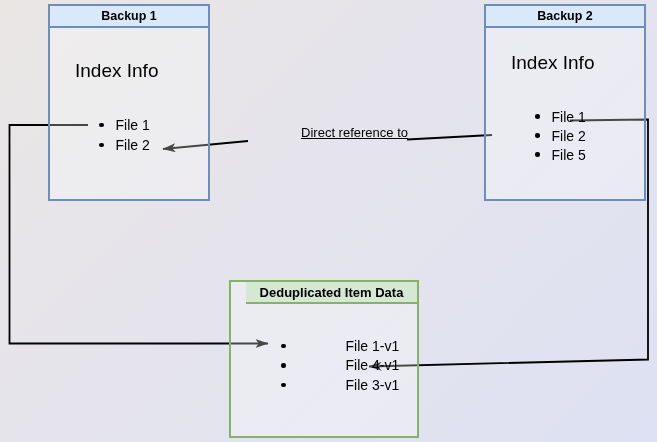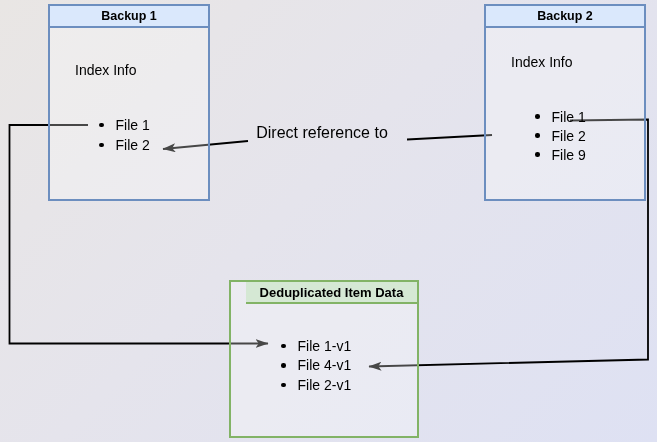--- a/index.html
+++ b/index.html
@@ -19,35 +19,35 @@
   .box-header{
     box-sizing:border-box;height:22px;
     display:flex;align-items:center;justify-content:center;
     font-weight:bold;
   }
   .box.blue  .box-header{background:#dae8fc;border-bottom:2px solid #6c8ebf;font-size:12.5px;justify-content:center;}
   .box.green .box-header{background:#d5e8d4;border-bottom:2px solid #82b366;font-size:13px;}
   #backup1{left:48px;top:4px;width:162px;height:197px;}
   #backup2{left:448px;top:4px;width:162px;height:197px;margin-left:36px;}
   #dedup  {left:229px;top:280px;width:190px;height:158px;}
-  .heading{position:absolute;font-size:14px;line-height:17px;}
+  .heading{position:absolute;font-size:19px;line-height:17px;}
   #backup1 .heading{left:25px;top:56px;}
   #backup2 .heading{left:25px;top:48px;}
   .list{position:absolute;margin:0;padding:0;list-style:none;font-size:14px;}
   .list li{display:flex;align-items:center;}
   .dot{width:4.5px;height:4.5px;border-radius:50%;background:#000;margin-right:12px;flex:none;}
   #backup1 .list{left:49px;top:109px;}
   #backup1 .list li{height:20px;}
   #backup2 .list{left:49px;top:101px;}
   #backup2 .list li{height:19px;}
   #dedup .list{left:50px;top:54px;}
-  #dedup .list li{height:19.5px;}
+  #dedup .list li{height:19.5px;gap:48px;}
   .edge-label{
     position:absolute;left:236px;top:124px;width:172px;
-    text-align:center;font-size:16px;line-height:17px;
+    text-align:right;font-size:13px;line-height:17px;text-decoration:underline;
   }
 </style>
 </head>
 <body>
 
 <div class="canvas">
 
   <svg class="edges" viewBox="0 0 657 442">
     <defs>
       <marker id="arrow" markerUnits="userSpaceOnUse" markerWidth="14" markerHeight="10" refX="12.5" refY="4.5" orient="auto">
@@ -86,41 +86,41 @@
       <li>
         <span class="dot"></span>
         <span>File 1</span>
       </li>
       <li>
         <span class="dot"></span>
         <span>File 2</span>
       </li>
       <li>
         <span class="dot"></span>
-        <span>File 9</span>
+        <span>File 5</span>
       </li>
     </ul>
   </div>
 
   <div class="box green" id="dedup">
     <div class="box-header">
       <span>Deduplicated Item Data</span>
     </div>
     <ul class="list">
       <li>
         <span class="dot"></span>
         <span>File 1-v1</span>
       </li>
       <li>
         <span class="dot"></span>
         <span>File 4-v1</span>
       </li>
       <li>
         <span class="dot"></span>
-        <span>File 2-v1</span>
+        <span>File 3-v1</span>
       </li>
     </ul>
   </div>
 
   <div class="edge-label">
     <div>Direct reference to</div>
   </div>
 
 </div>
 

